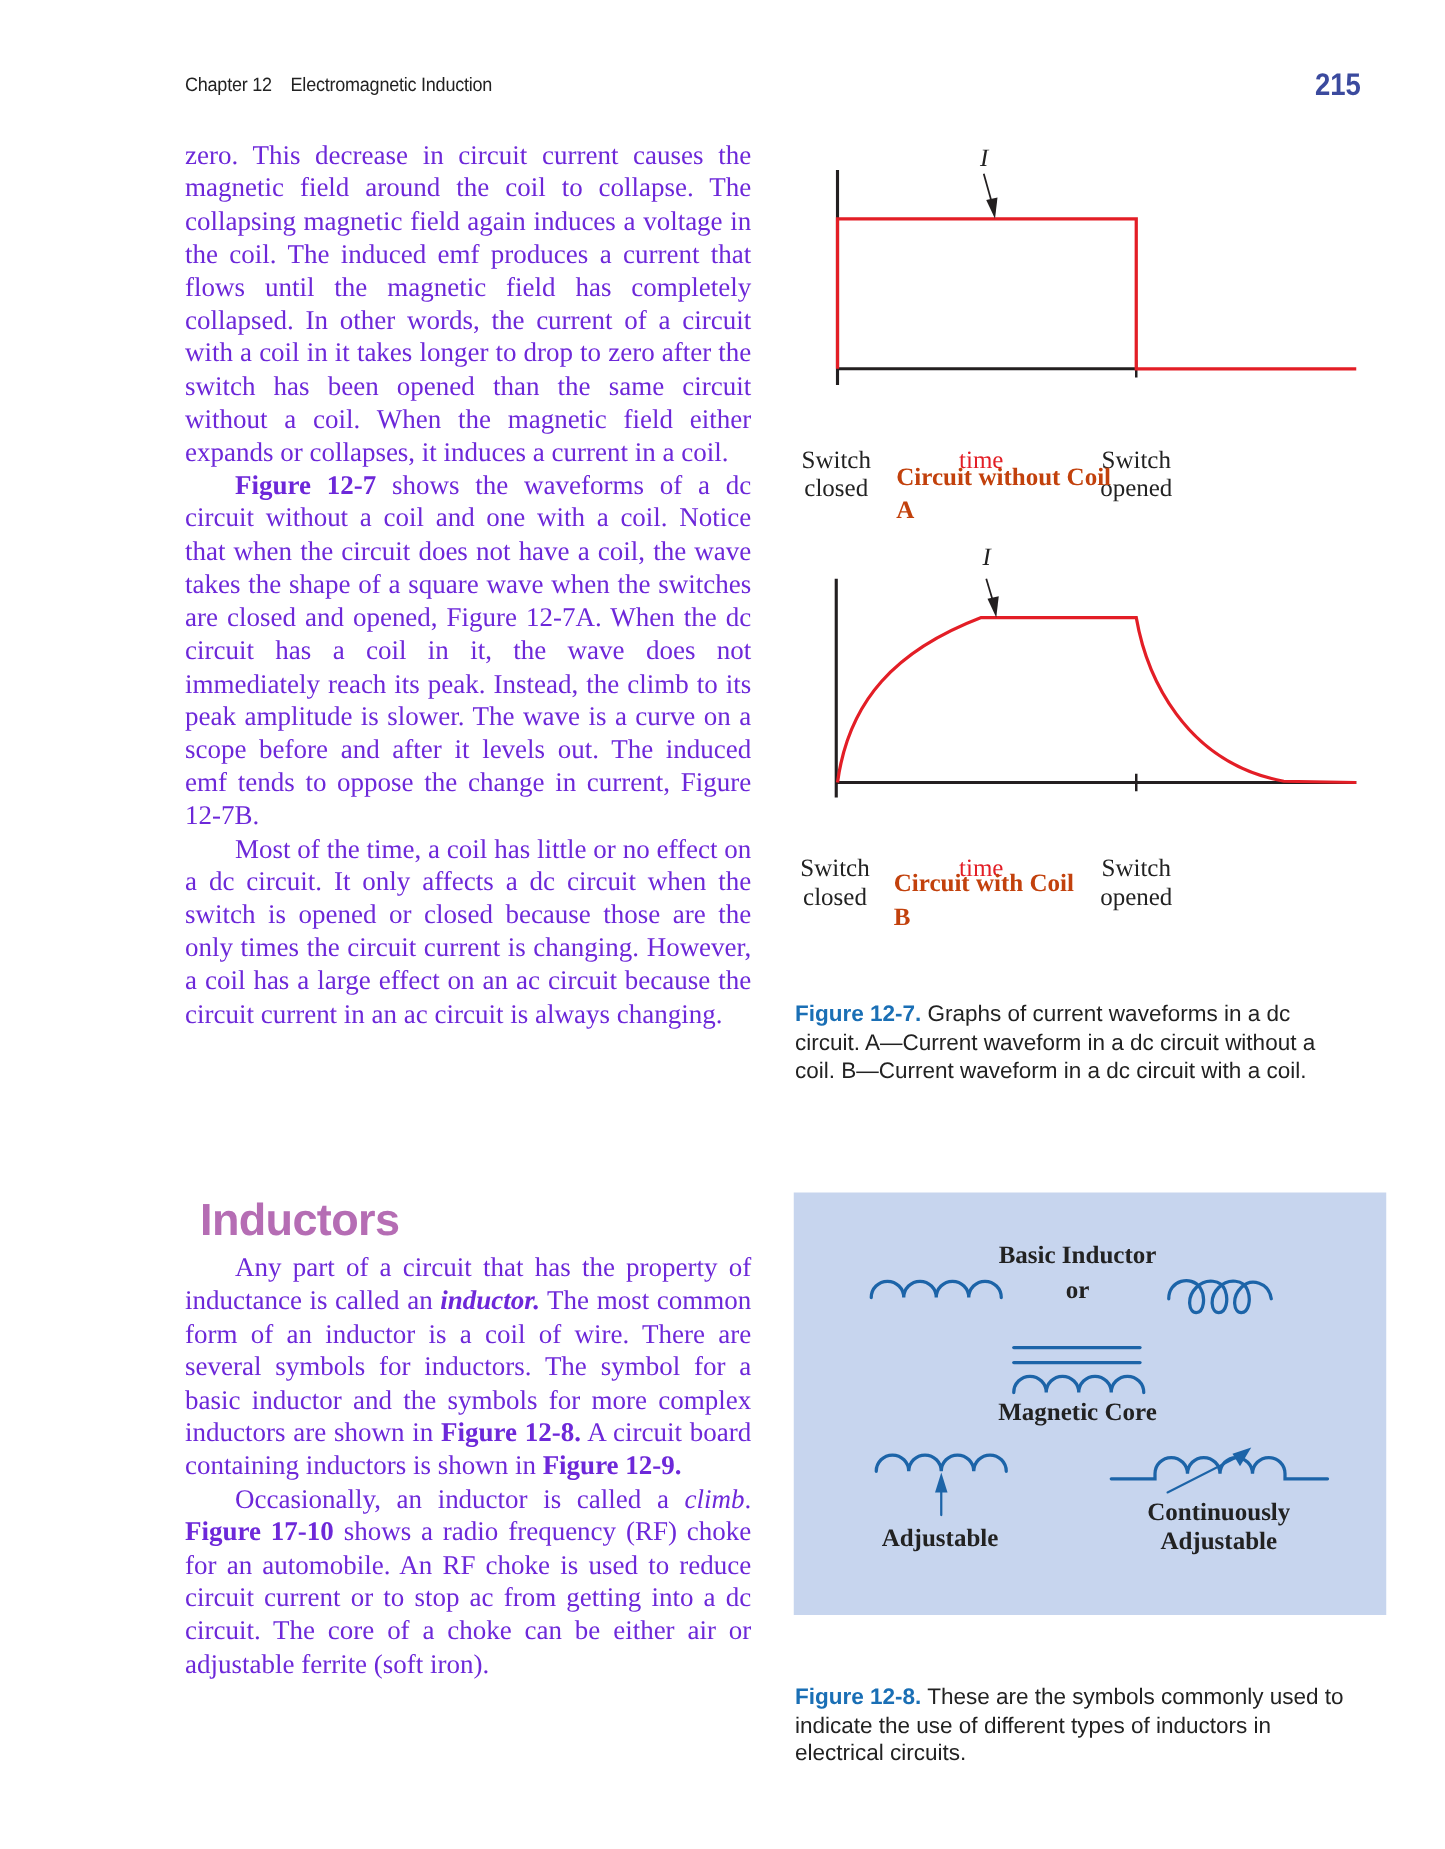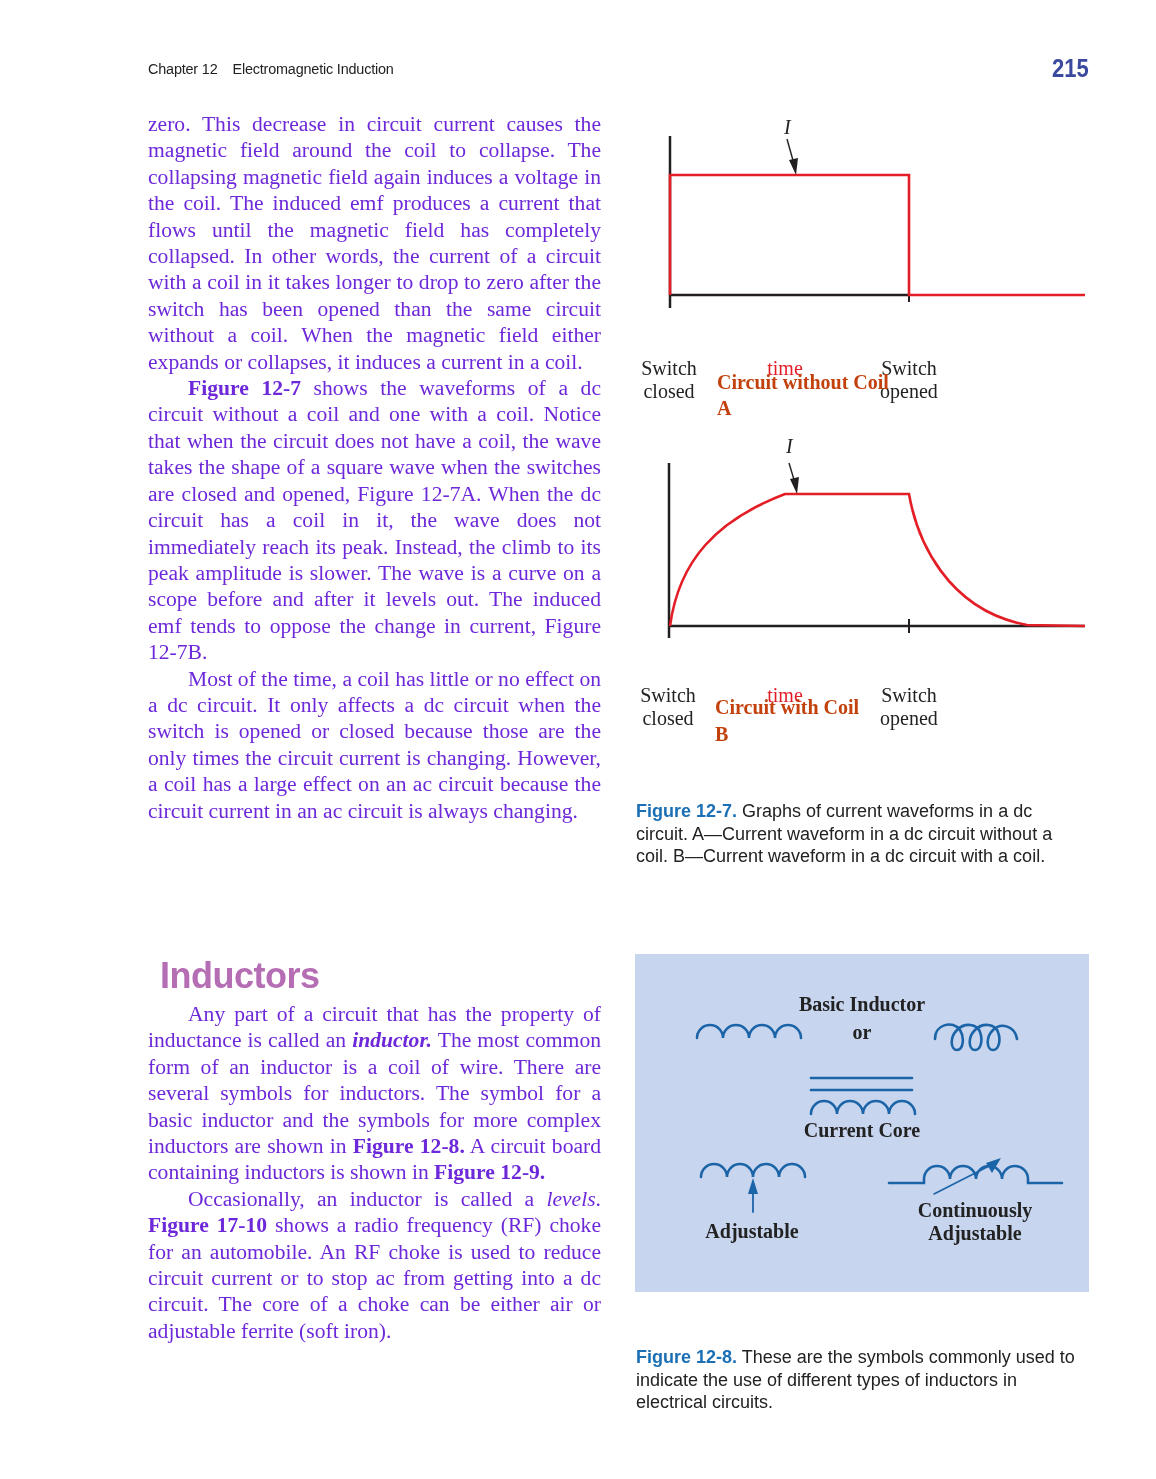--- a/index.html
+++ b/index.html
@@ -52,20 +52,21 @@
 
   .caption {
     position: absolute; font-family: "Liberation Sans", sans-serif; font-size: 18px;
     line-height: 22.5px; color: #222; margin-top: 44px;
   }
   .caption .fig-ref { color: #1a6fb5; font-weight: bold; }
 
   .fig8 {
     position: absolute; left: 623px; top: 954px; width: 454px; height: 338px;
     background: #c7d5ee;
+    padding-left: 20px;
   }
   .fig8 svg { position: absolute; left: 0; top: 0; }
   .sym-label {
     position: absolute; font-family: "Liberation Serif", serif; font-weight: bold;
     font-size: 20px; color: #222; text-align: center; line-height: 23px;
   }
 </style>
 </head>
 <body>
 
@@ -80,21 +81,21 @@
   <div class="col-left">
     <p class="body-text">zero. This decrease in circuit current causes the magnetic field around the coil to collapse. The collapsing magnetic field again induces a voltage in the coil. The induced emf produces a current that flows until the magnetic field has completely collapsed. In other words, the current of a circuit with a coil in it takes longer to drop to zero after the switch has been opened than the same circuit without a coil. When the magnetic field either expands or collapses, it induces a current in a coil.</p>
     <p class="body-text"><span class="indent"></span><b>Figure 12-7</b> shows the waveforms of a dc circuit without a coil and one with a coil. Notice that when the circuit does not have a coil, the wave takes the shape of a square wave when the switches are closed and opened, Figure 12-7A. When the dc circuit has a coil in it, the wave does not immediately reach its peak. Instead, the climb to its peak ampli­tude is slower. The wave is a curve on a scope before and after it levels out. The induced emf tends to oppose the change in current, Figure 12-7B.</p>
     <p class="body-text"><span class="indent"></span>Most of the time, a coil has little or no effect on a dc circuit. It only affects a dc circuit when the switch is opened or closed because those are the only times the circuit current is changing. However, a coil has a large effect on an ac circuit because the circuit current in an ac circuit is always changing.</p>
   </div>
 
   <h2 class="section-title">Inductors</h2>
 
   <div class="col-left-2">
     <p class="body-text"><span class="indent"></span>Any part of a circuit that has the property of inductance is called an <b><i>inductor.</i></b> The most common form of an inductor is a coil of wire. There are several symbols for inductors. The symbol for a basic inductor and the symbols for more complex inductors are shown in <b>Figure 12-8.</b> A circuit board containing induc­tors is shown in <b>Figure 12-9.</b></p>
-    <p class="body-text"><span class="indent"></span>Occasionally, an inductor is called a <i>levels</i>. <b>Figure 17-10</b> shows a radio frequency (RF) choke for an automobile. An RF choke is used to reduce circuit current or to stop ac from getting into a dc circuit. The core of a choke can be either air or adjustable ferrite (soft iron).</p>
+    <p class="body-text"><span class="indent"></span>Occasionally, an inductor is called a <i>climb</i>. <b>Figure 17-10</b> shows a radio frequency (RF) choke for an automobile. An RF choke is used to reduce circuit current or to stop ac from getting into a dc circuit. The core of a choke can be either air or adjustable ferrite (soft iron).</p>
   </div>
 
   <div class="fig7">
     <svg width="480" height="640" viewBox="0 0 480 640">
 
       <g>
         <line x1="53" y1="26" x2="53" y2="198" stroke="#231f20" stroke-width="2.5"></line>
         <line x1="53" y1="185" x2="292" y2="185" stroke="#231f20" stroke-width="2.5"></line>
         <line x1="292" y1="178" x2="292" y2="192" stroke="#231f20" stroke-width="2"></line>
       </g>
@@ -174,21 +175,21 @@
           <path d="M254,229 L289,229 L289,225 a13,13 0 0 1 26,0 a13,13 0 0 1 26,0 a13,13 0 0 1 26,0 a13,13 0 0 1 26,0 L393,229 L427,229"></path>
           <line x1="299" y1="240" x2="358" y2="210" stroke-width="1.6"></line>
         </g>
       </g>
       <polygon points="118,224 113,240 123,240" fill="#1c64a8"></polygon>
       <polygon points="366,204 351,209 357,219" fill="#1c64a8"></polygon>
     </svg>
 
     <div class="sym-label" style="left:127px; top:39px; width:200px;">Basic Inductor</div>
     <div class="sym-label" style="left:207px; top:67px; width:40px;">or</div>
-    <div class="sym-label" style="left:127px; top:165px; width:200px;">Current Core</div>
+    <div class="sym-label" style="left:127px; top:165px; width:200px;">Magnetic Core</div>
     <div class="sym-label" style="left:42px; top:266px; width:150px;">Adjustable</div>
     <div class="sym-label" style="left:255px; top:245px; width:170px;">
       <div>Continuously</div>
       <div>Adjustable</div>
     </div>
   </div>
 
   <div class="caption" style="left:624px; top:1302px; width:440px;">
     <span class="fig-ref">Figure 12-8.</span><span> These are the symbols commonly used to indicate the use of different types of inductors in electrical circuits.</span>
   </div>

